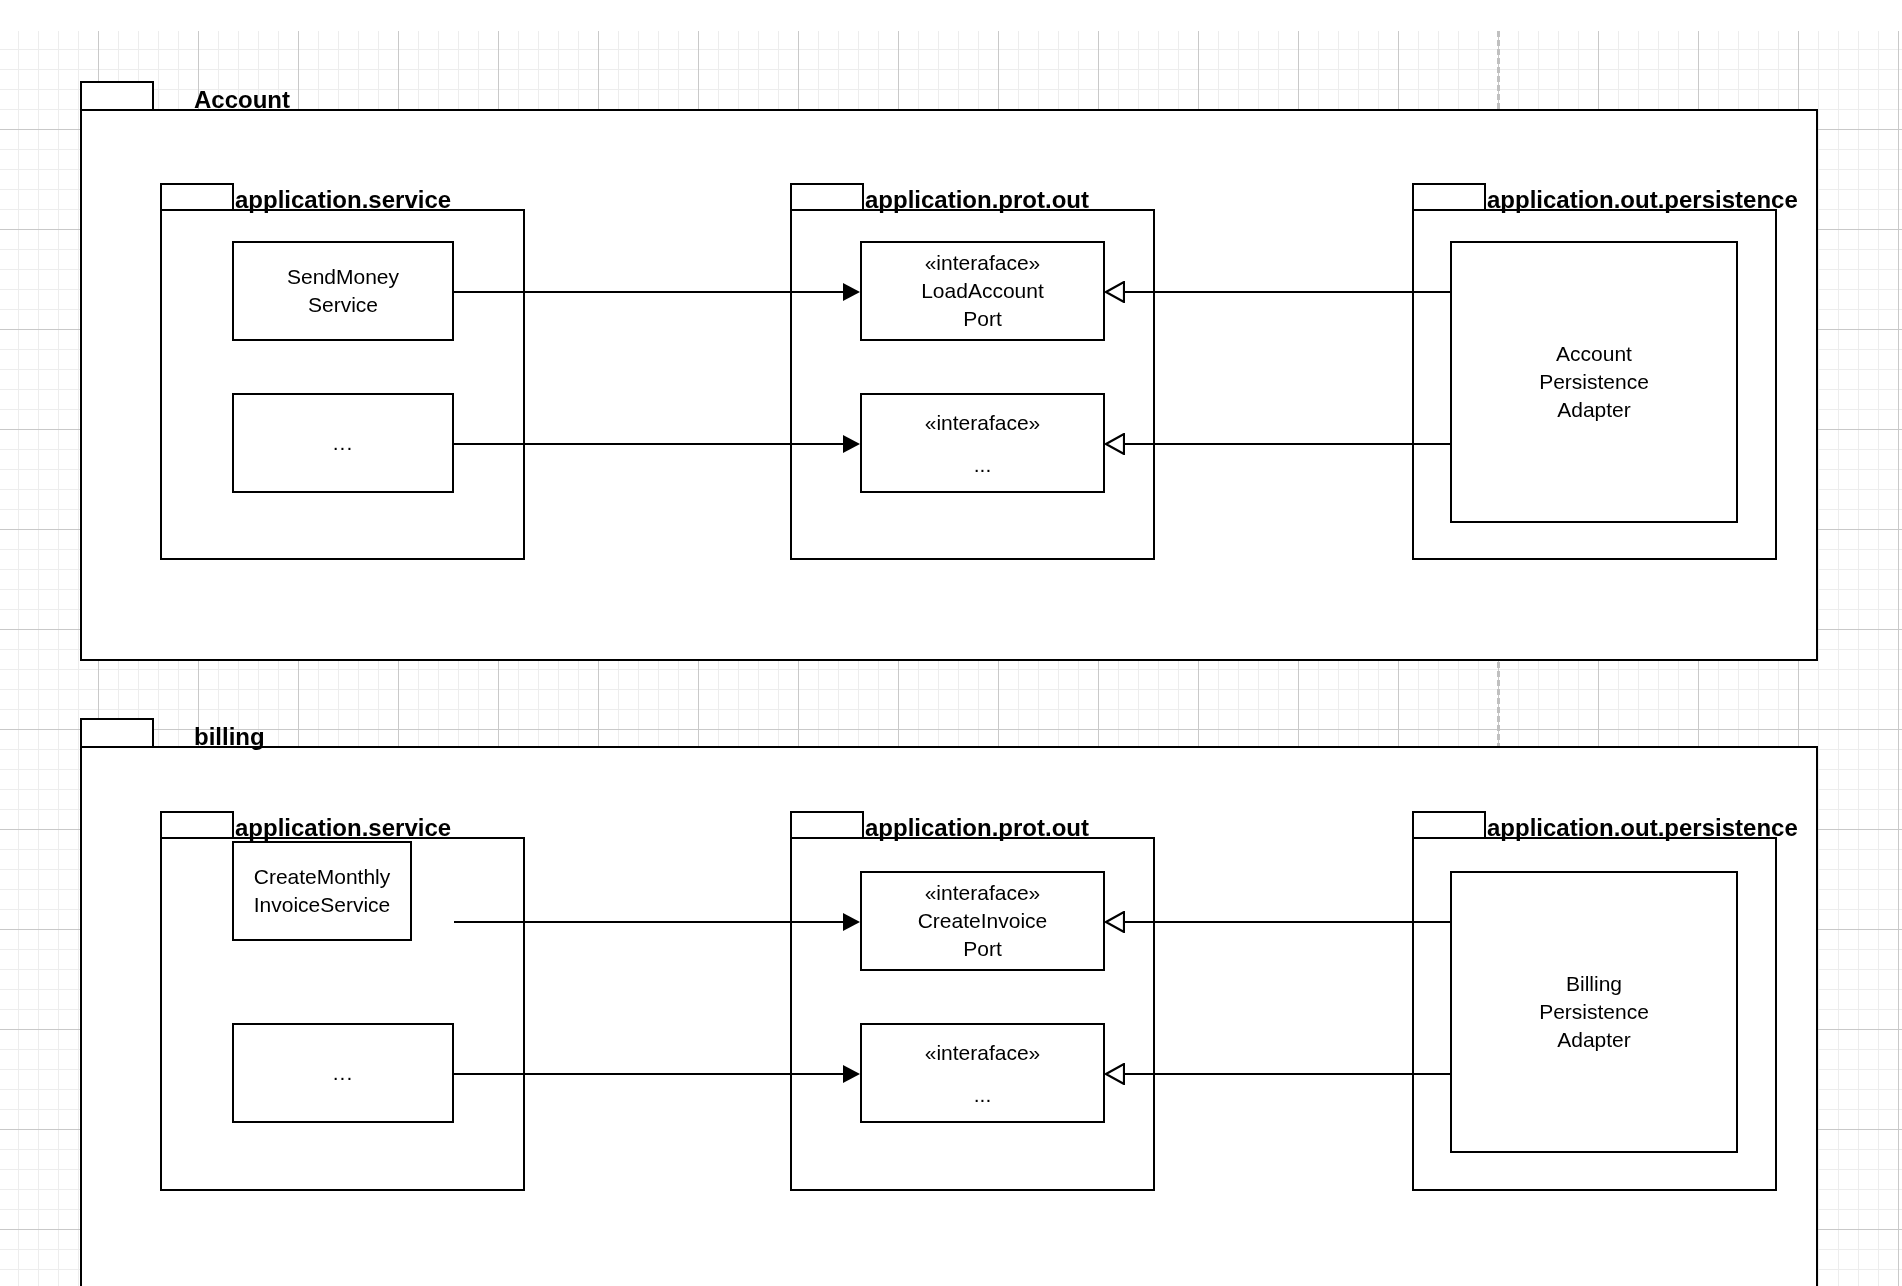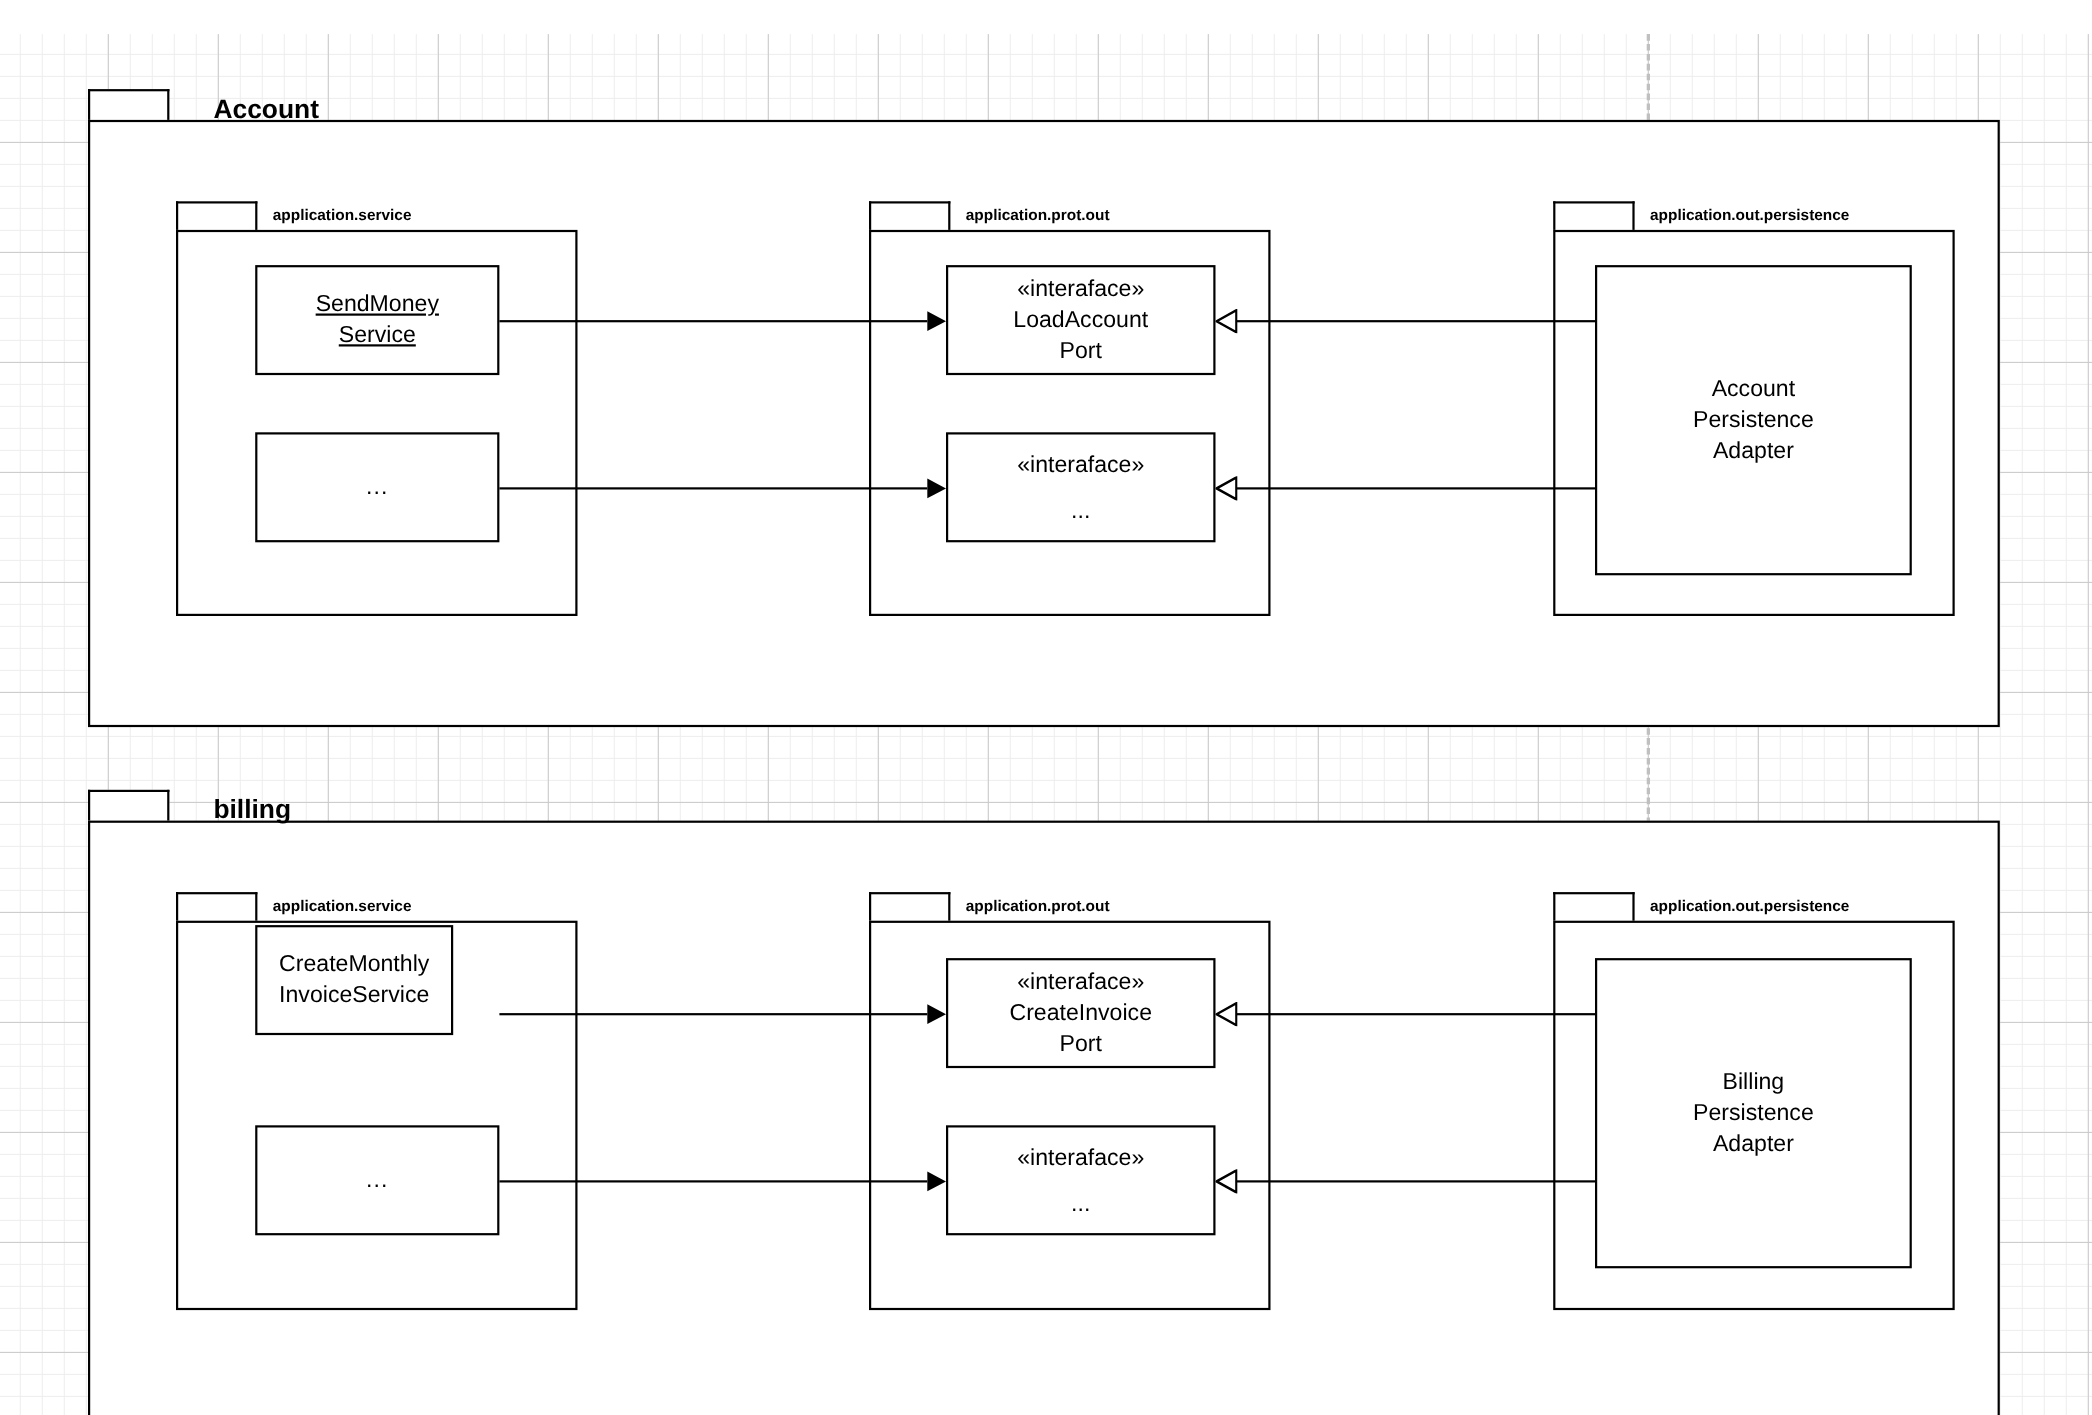--- a/index.html
+++ b/index.html
@@ -68,21 +68,21 @@
     white-space: nowrap;
     line-height: 1;
   }
 
   .pkg-outer > .pkg-tab   { top: 0; width: 74px; height: 30px; }
   .pkg-outer > .pkg-body  { top: 28px; }
   .pkg-outer > .pkg-label { left: 114px; top: 7px; font-size: 24px; }
 
   .pkg-inner > .pkg-tab   { top: 0; width: 74px; height: 28px; }
   .pkg-inner > .pkg-body  { top: 26px; }
-  .pkg-inner > .pkg-label { left: 88px; top: 5px; font-size: 14px; }
+  .pkg-inner > .pkg-label { left: 75px; top: 5px; font-size: 24px; }
 
   
   .node {
     position: absolute;
     box-sizing: border-box;
     background: #ffffff;
     border: 2px solid #000000;
     display: flex;
     align-items: center;
     justify-content: center;
@@ -132,21 +132,21 @@
     <div class="pkg-body"></div>
     <div class="pkg-label">Account</div>
   </div>
 
   <div class="pkg pkg-inner" style="left:160px; top:152px; width:365px; height:377px;">
     <div class="pkg-tab"></div>
     <div class="pkg-body"></div>
     <div class="pkg-label">application.service</div>
   </div>
 
-  <div class="node" style="left:232px; top:210px; width:222px; height:100px;text-decoration:underline;">SendMoney
+  <div class="node" style="left:232px; top:210px; width:222px; height:100px;">SendMoney
 Service</div>
 
   <div class="node ellipsis-only" style="left:232px; top:362px; width:222px; height:100px;">...</div>
 
   <div class="pkg pkg-inner" style="left:790px; top:152px; width:365px; height:377px;">
     <div class="pkg-tab"></div>
     <div class="pkg-body"></div>
     <div class="pkg-label">application.prot.out</div>
   </div>
 

